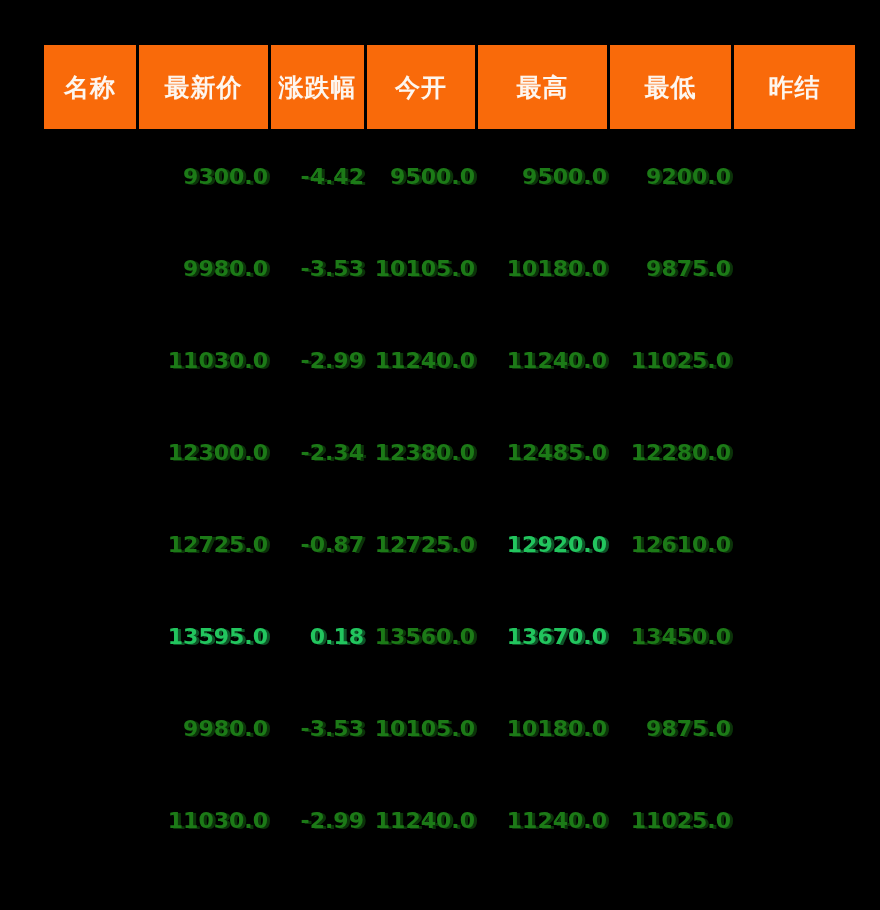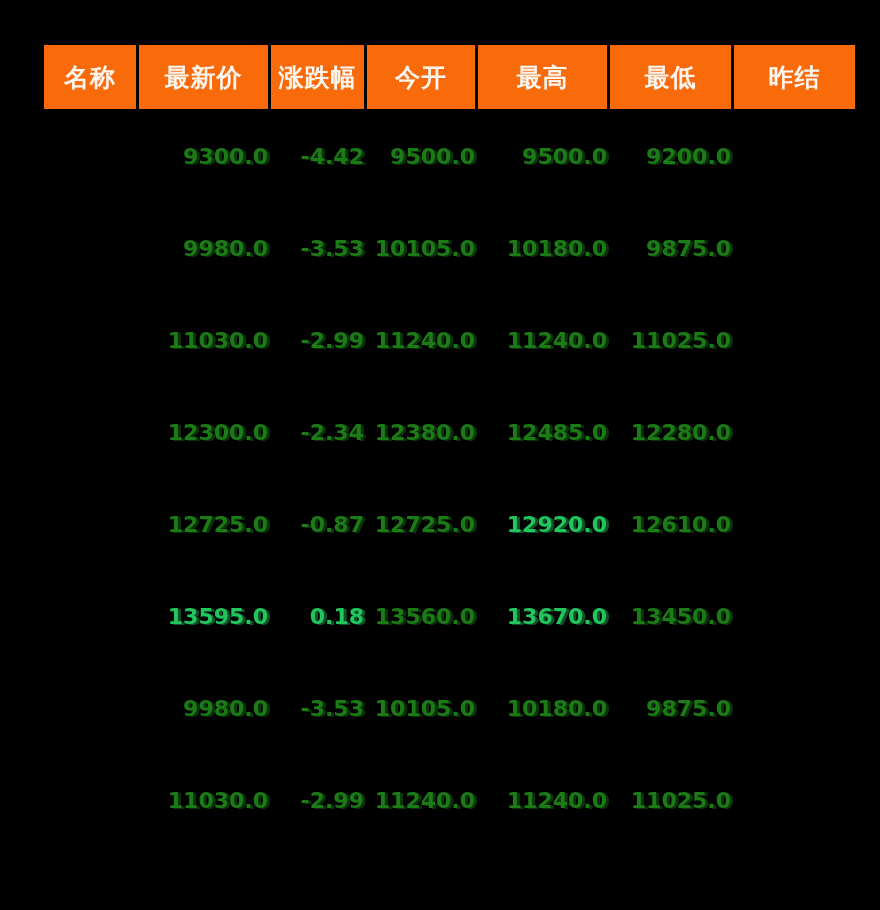--- a/index.html
+++ b/index.html
@@ -20,21 +20,21 @@
     border-collapse: separate;
     border-spacing: 3px 3px;
     table-layout: fixed;
   }
   .quote-table th {
     background: #f96a0a;
     color: #fdf6ef;
     font-family: "Liberation Serif", "DejaVu Serif", serif;
     font-weight: bold;
     font-size: 25px;
-    height: 64px;
+    height: 84px;
     text-align: center;
     vertical-align: middle;
     padding: 0;
     letter-spacing: 1px;
     line-height: 1;
     border: 0;
   }
   .quote-table td {
     height: 89px;
     padding: 0;

